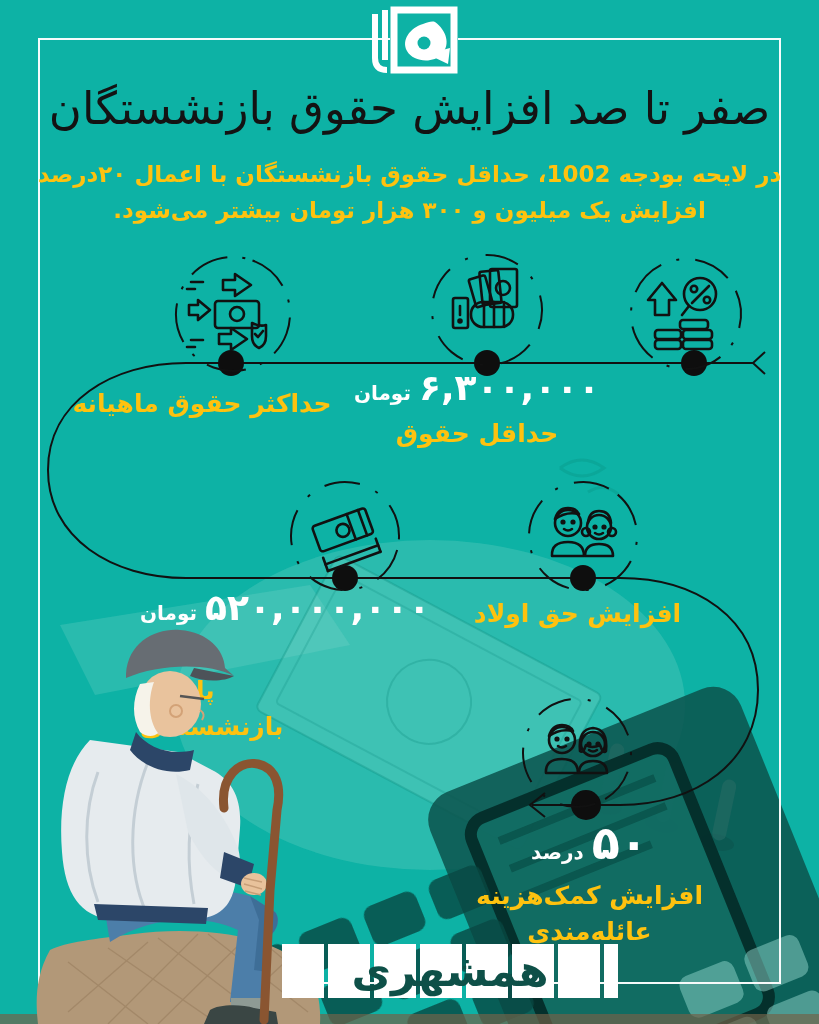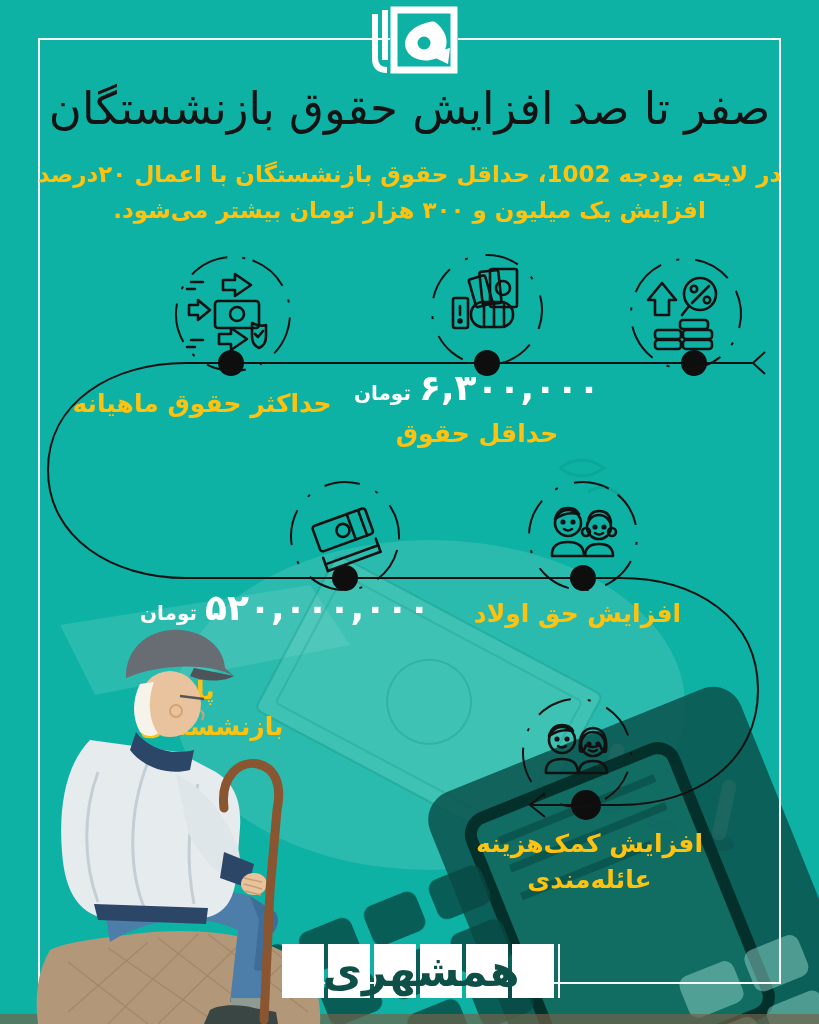--- a/index.html
+++ b/index.html
@@ -55,21 +55,21 @@
   .s2{left:56px;top:378px;width:292px;}
   .s3{left:140px;top:588px;width:305px;text-align:left;}
   .s3 .lab{max-width:155px;margin-right:auto;margin-left:0;text-align:left;}
   .s4{left:440px;top:588px;width:275px;}
   .s5{left:452px;top:818px;width:275px;}
   .s5 .lab{max-width:240px;margin-left:auto;margin-right:auto;}
   
   .man{position:absolute;left:28px;top:612px;z-index:7;}
   
   .wordmark{
-    position:absolute;left:282px;top:944px;width:278px;height:54px;z-index:8;
+    position:absolute;left:282px;top:944px;width:336px;height:54px;z-index:8;
     background:repeating-linear-gradient(90deg,#fff 0 42px,rgba(255,255,255,0) 42px 46px);
     display:flex;align-items:center;justify-content:center;
     font-size:43px;font-weight:bold;color:#0e5048;letter-spacing:1px;
     direction:rtl;overflow:hidden;
   }
 </style>
 </head>
 <body>
 
 <div class="stage">
@@ -267,20 +267,21 @@
     <div class="lab">حداکثر حقوق ماهیانه</div>
   </div>
   <div class="stat s3 money">
     <div class="val"><span class="num">۵۲۰,۰۰۰,۰۰۰</span><span class="unit">تومان</span></div>
     <div class="lab">سقف پاداش بازنشستگی</div>
   </div>
   <div class="stat s4">
     <div class="lab">افزایش حق اولاد</div>
   </div>
   <div class="stat s5">
+    <div class="val"><span class="num">۵۰</span><span class="unit">درصد</span></div>
     <div class="lab">افزایش کمک‌هزینه عائله‌مندی</div>
   </div>
 
   <svg class="man" width="315" height="412" viewBox="0 0 315 412">
 
     <path d="M22,338 C6,366 8,394 10,412 L292,412 C294,374 280,352 252,338 C214,318 150,316 106,322 C66,327 38,330 22,338 Z" fill="#b29878"></path>
     <g stroke="#94795a" stroke-width="1.4" opacity="0.5">
       <path d="M40,350 L120,412 M80,336 L190,412 M130,326 L240,410 M180,322 L280,400 M230,326 L295,380"></path>
       <path d="M120,330 L40,400 M170,322 L80,412 M220,324 L130,412 M268,340 L190,412"></path>
     </g>

